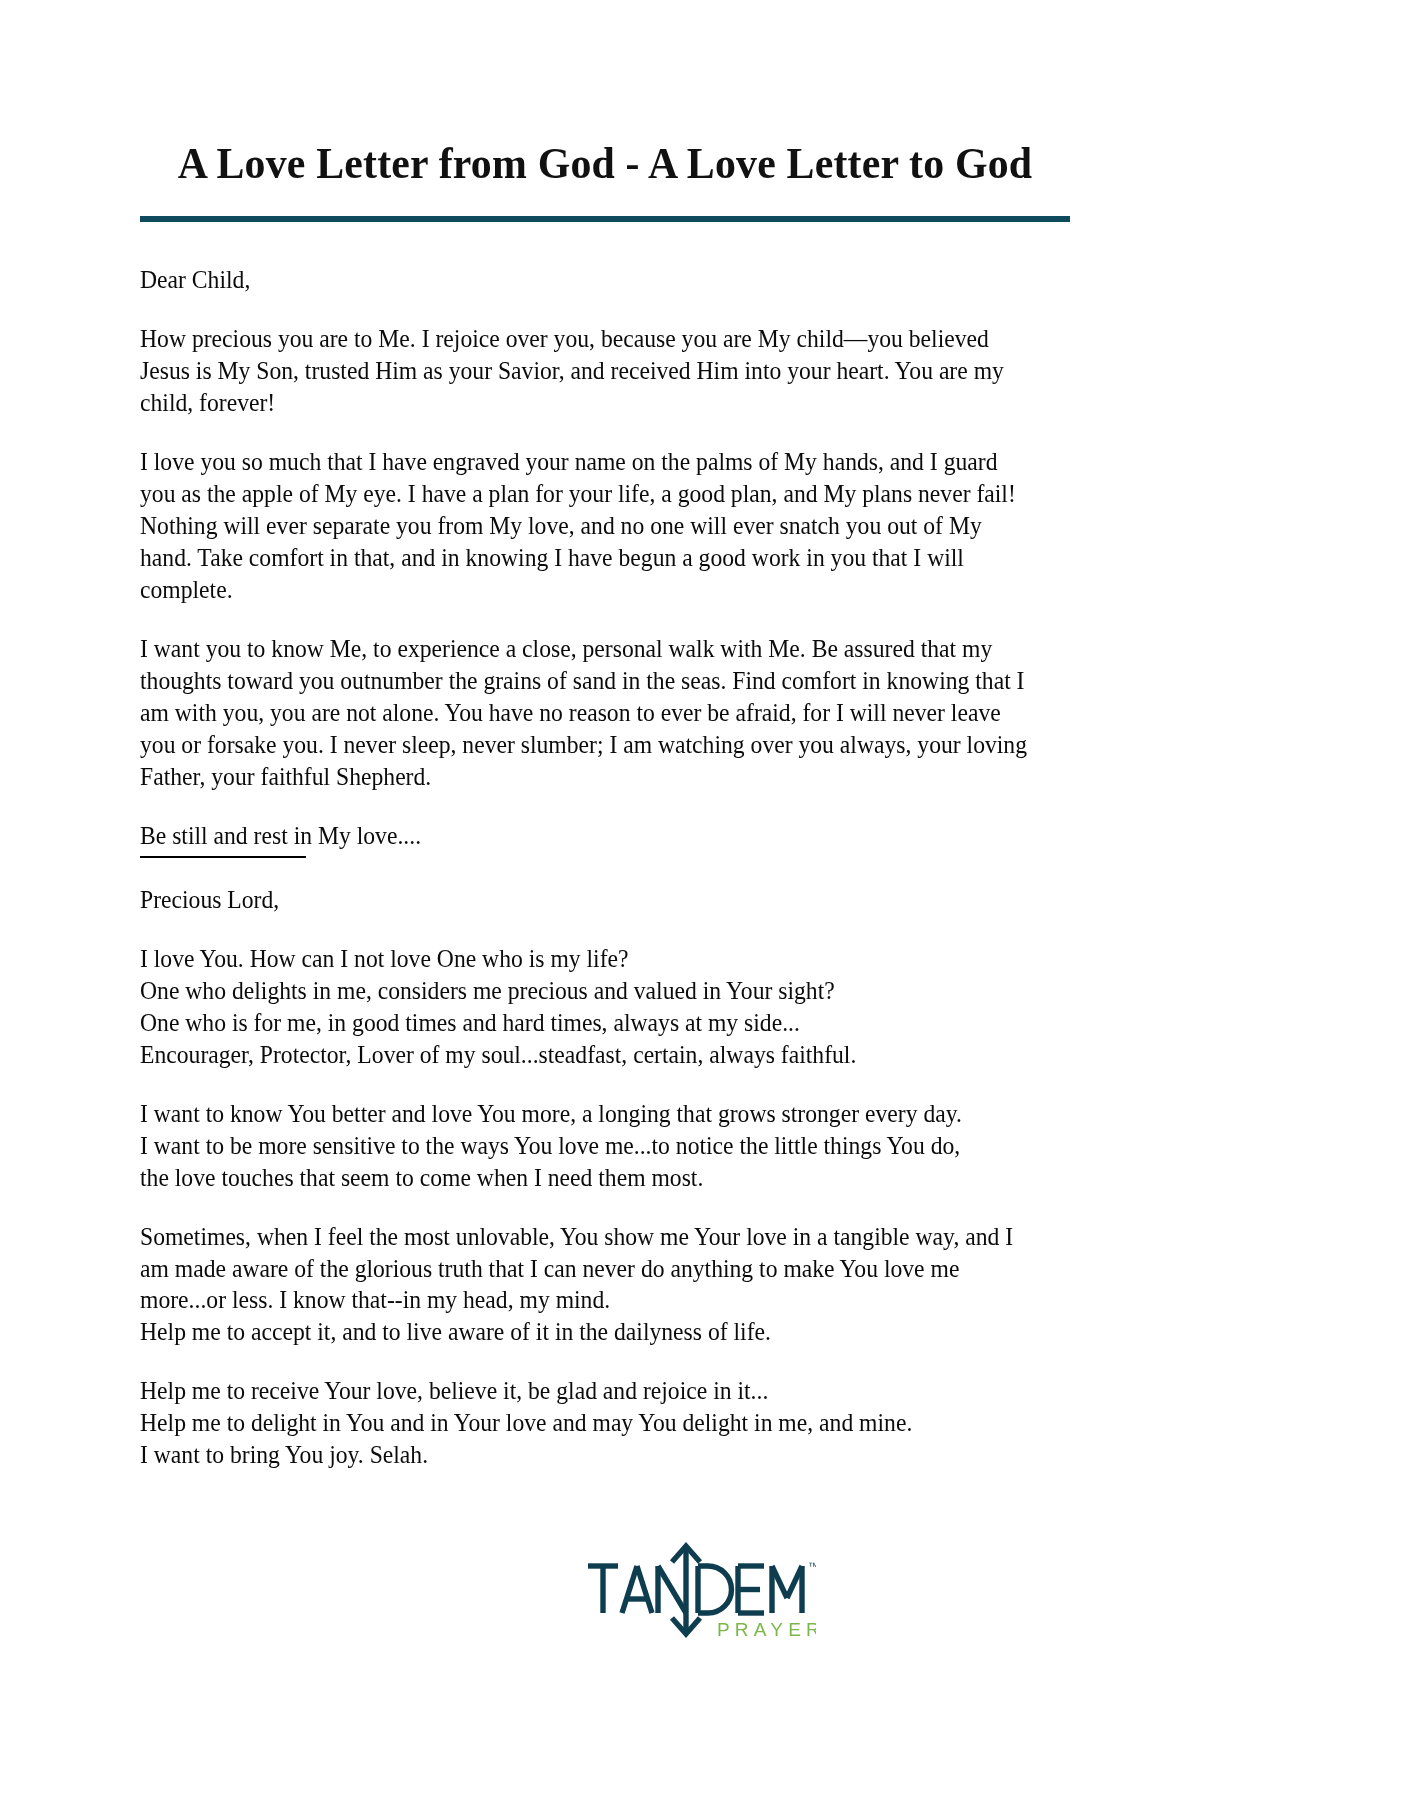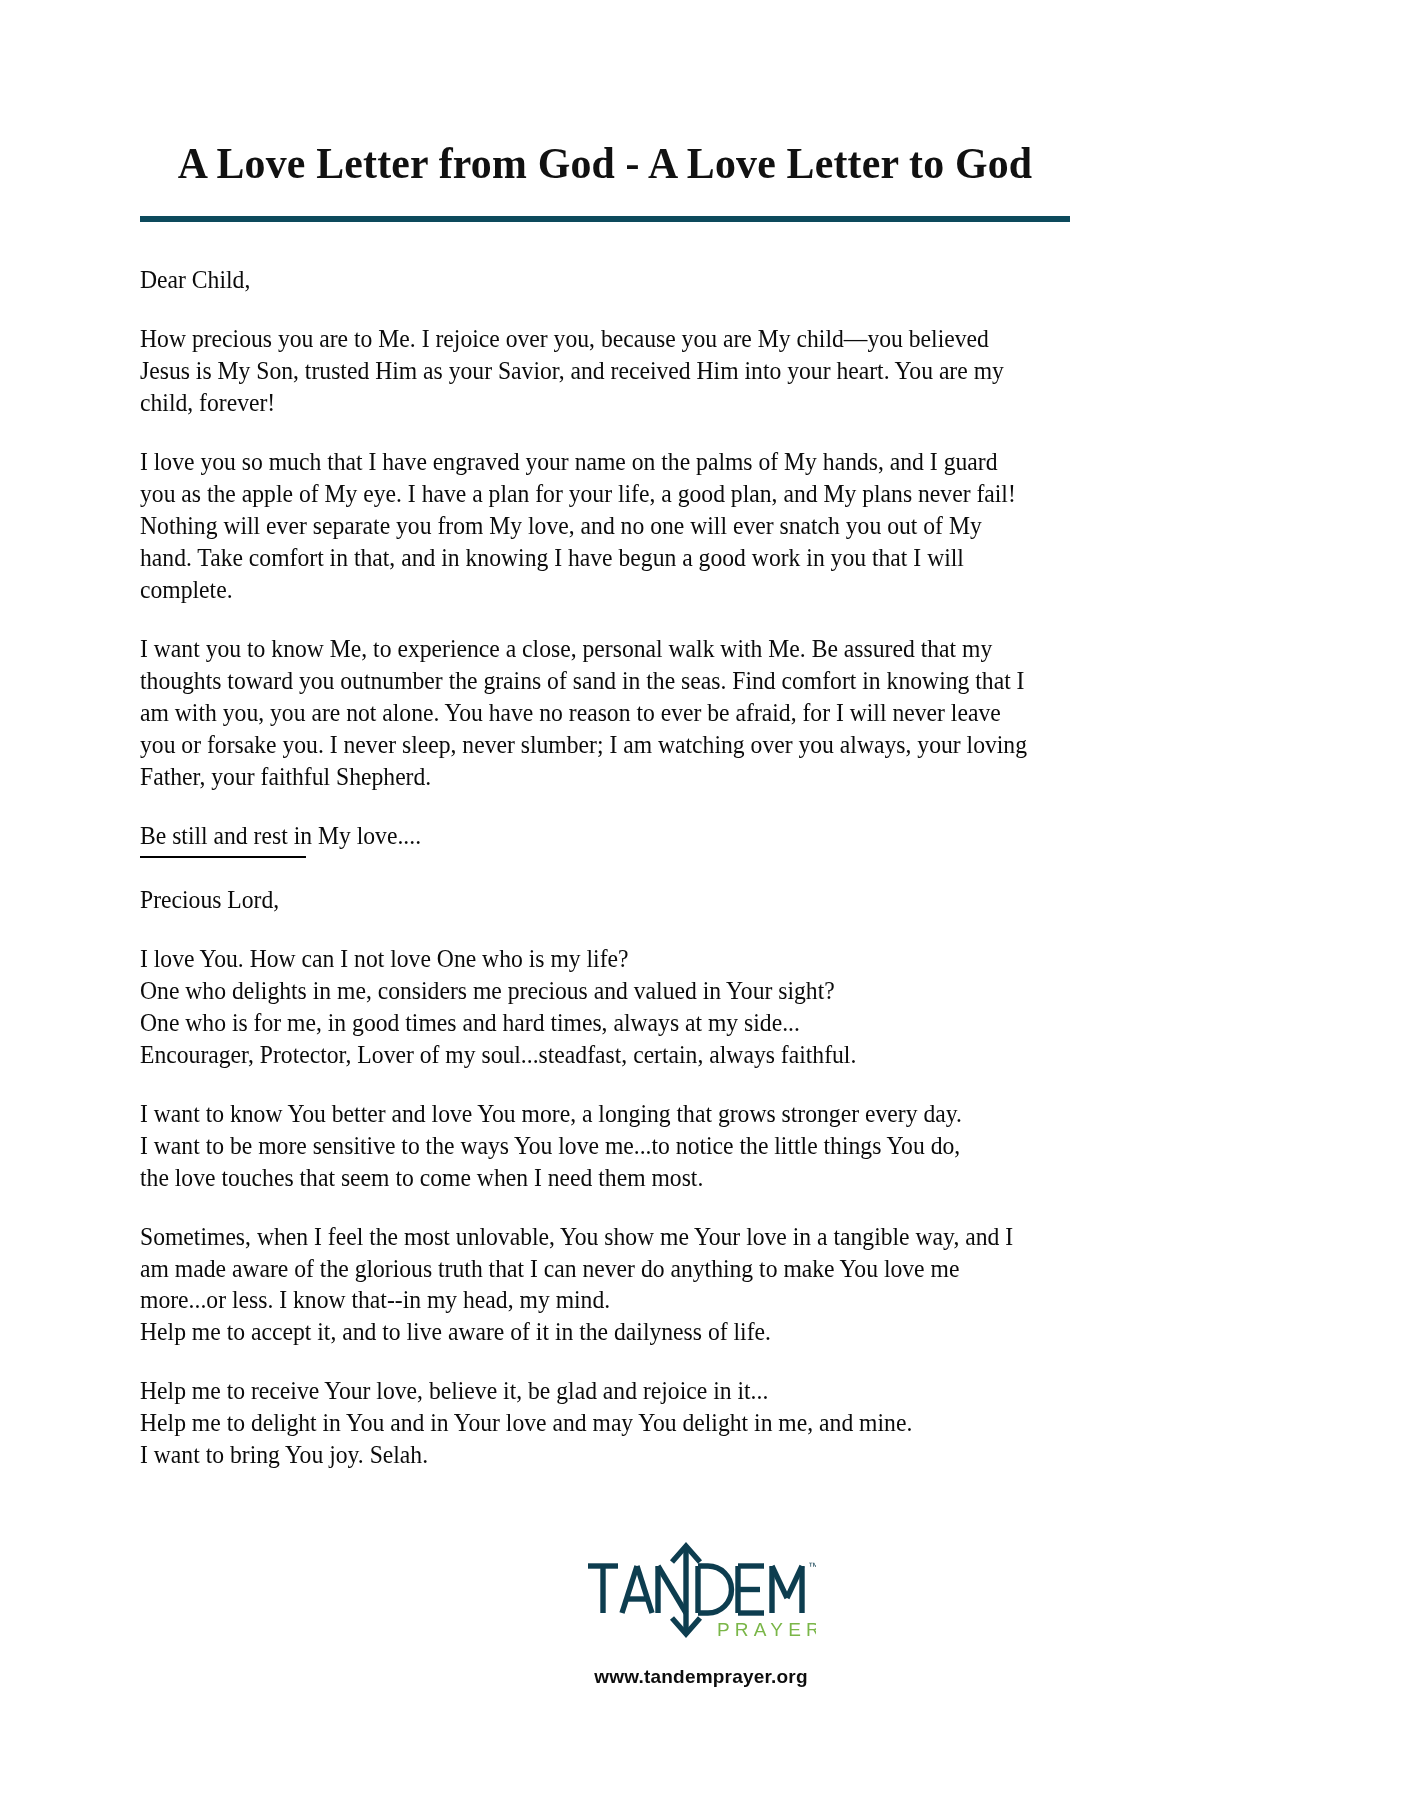--- a/index.html
+++ b/index.html
@@ -192,16 +192,15 @@
           <polyline points="86,26 100,10 114,26"></polyline>
           <polyline points="86,82 100,98 114,82"></polyline>
         </g>
 
         <text x="222" y="34" font-family="Liberation Sans, DejaVu Sans, sans-serif" font-size="11" fill="#0d3d4f">™</text>
 
         <text x="131" y="100" font-family="Liberation Sans, DejaVu Sans, sans-serif" font-size="19" letter-spacing="5.2" fill="#7ab648" font-weight="normal">PRAYER</text>
       </svg>
     </div>
 
-    <div class="site-url">www.tandemprayer.org</div>
   </div>
 
 </div>
 
 </body></html>

